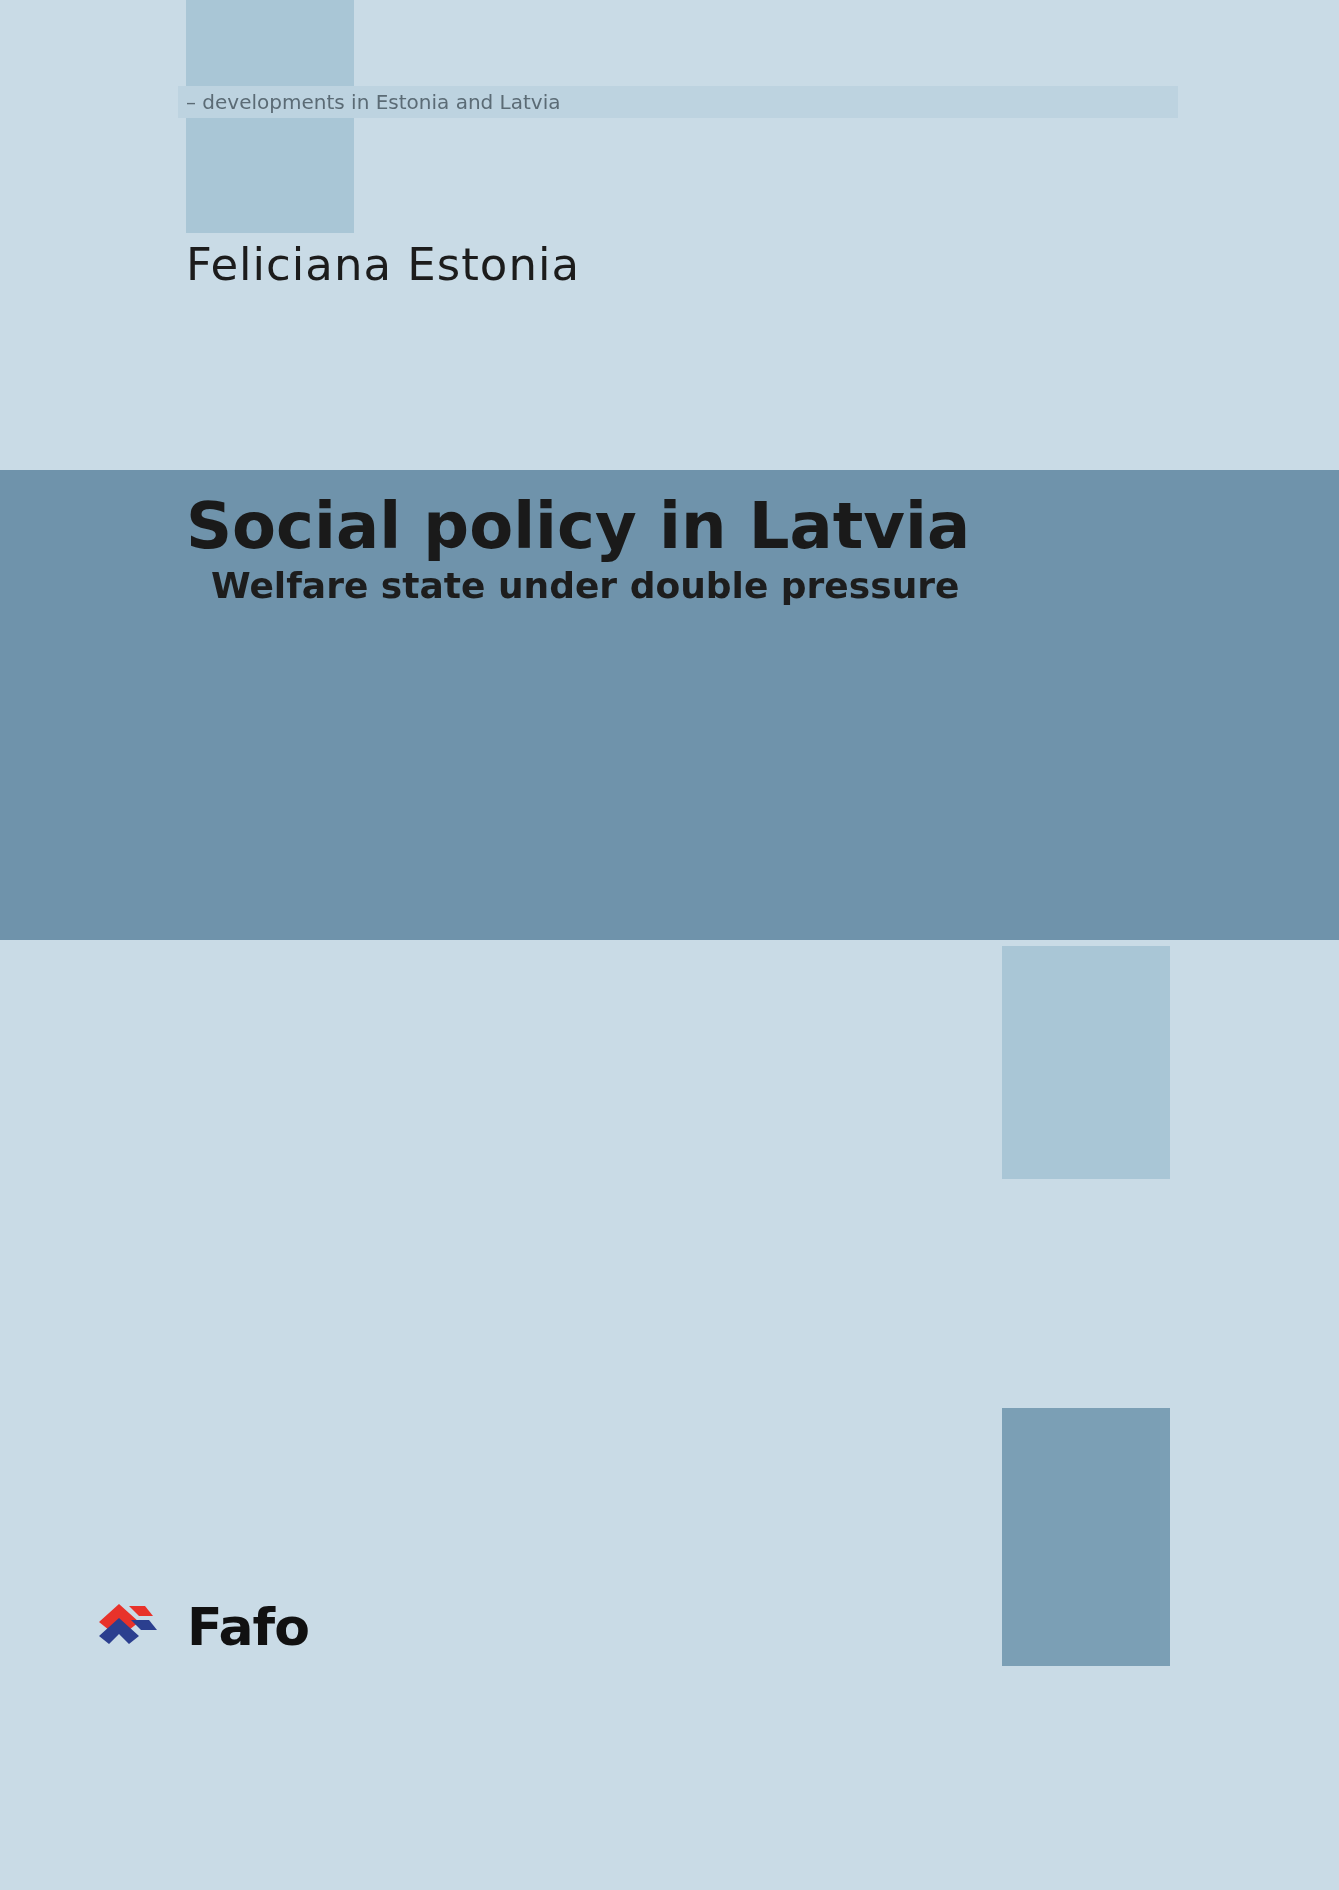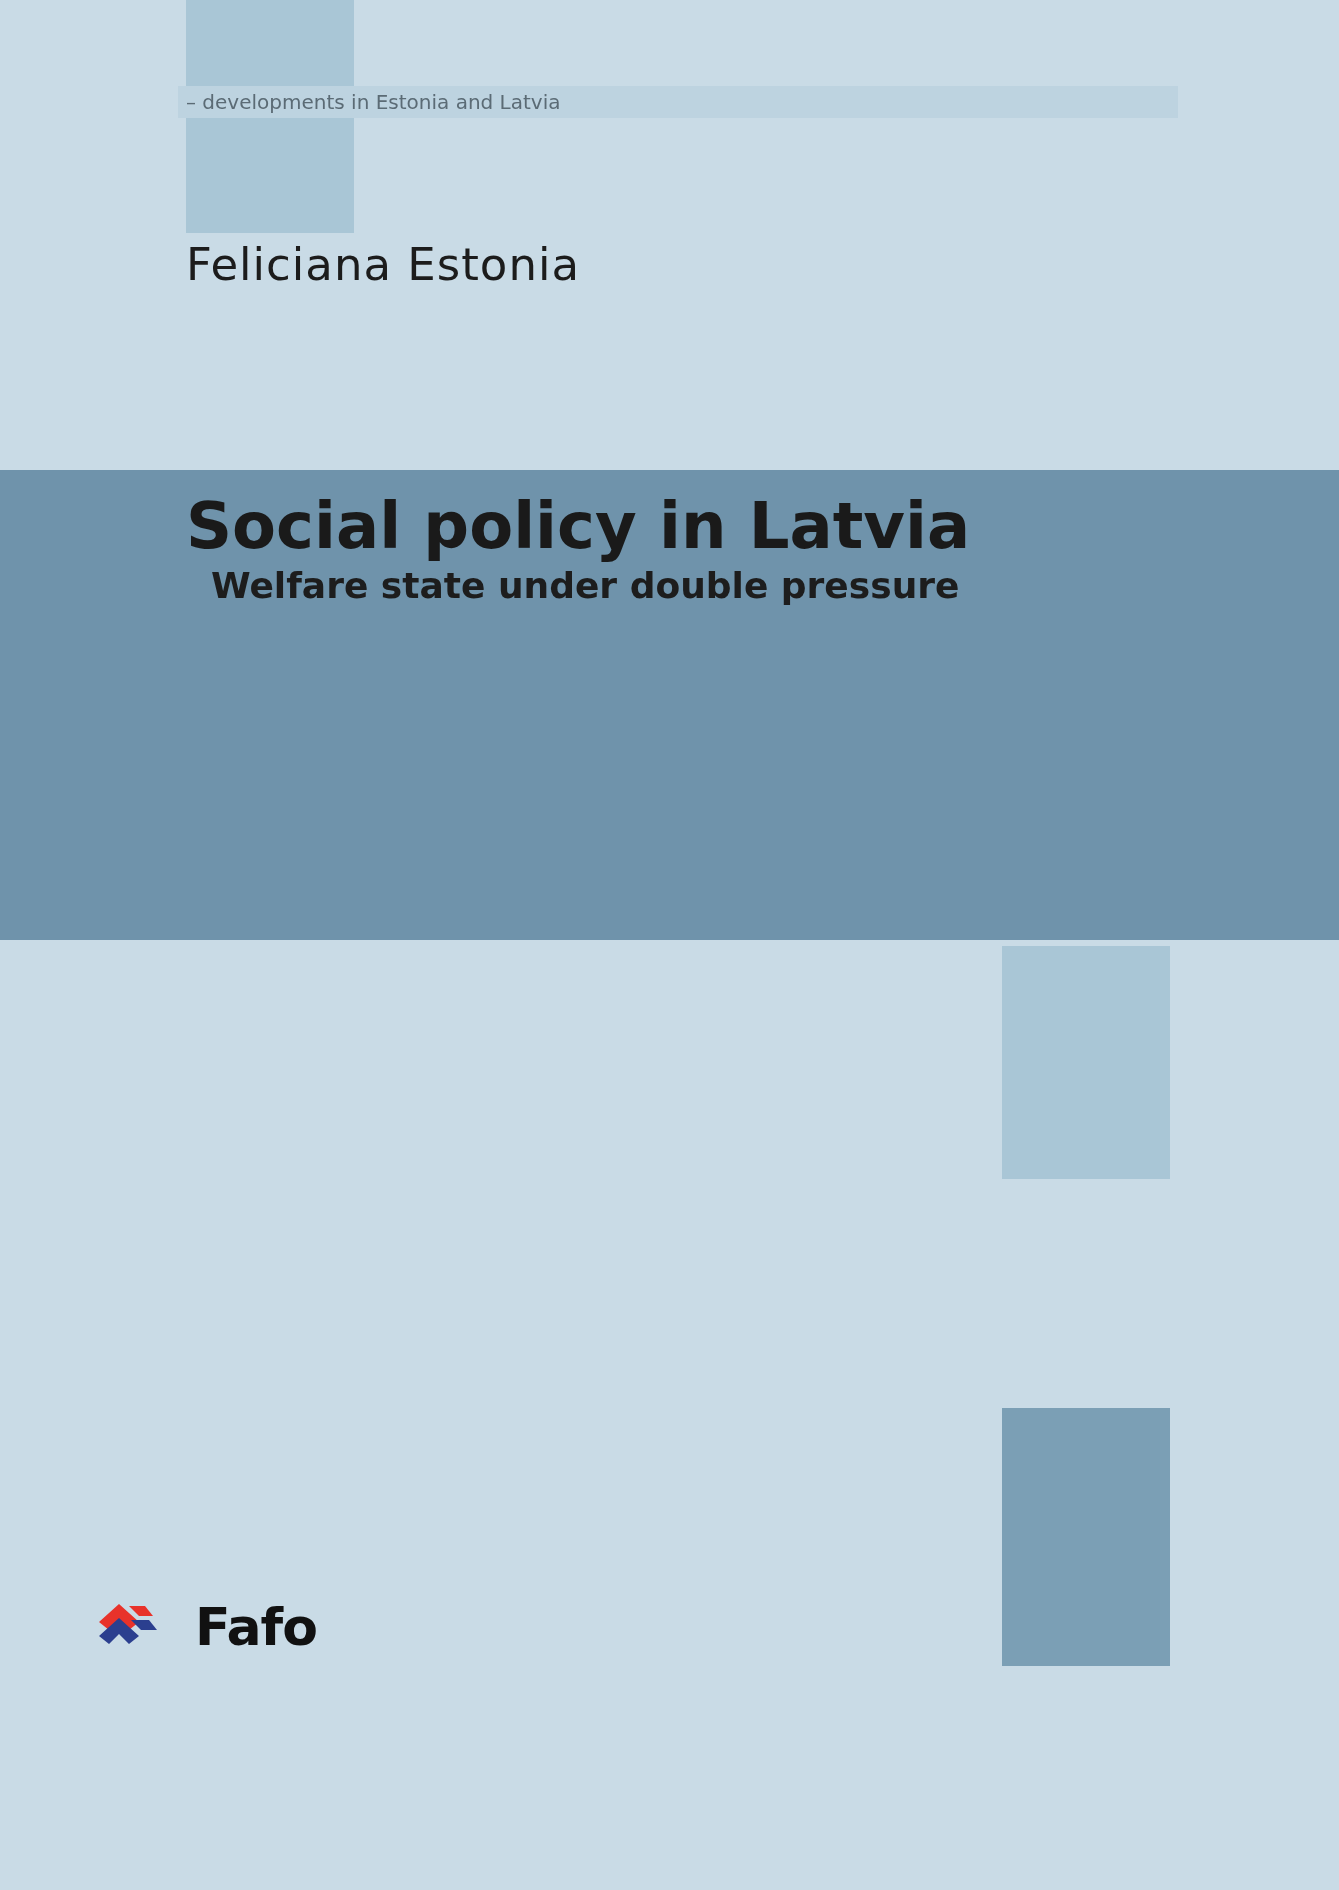--- a/index.html
+++ b/index.html
@@ -124,21 +124,21 @@
     align-items: center;
   }
   #logo-mark {
     width: 84px;
     height: 62px;
   }
   #logo-text {
     font-size: 52px;
     font-weight: bold;
     color: #111111;
-    margin-left: 16px;
+    margin-left: 8px;
     letter-spacing: -1px;
   }
 </style>
 </head>
 <body>
 
 <div class="block" id="block-top-left"></div>
 <div class="block" id="block-mid-right"></div>
 <div class="block" id="block-lower-right"></div>
 

